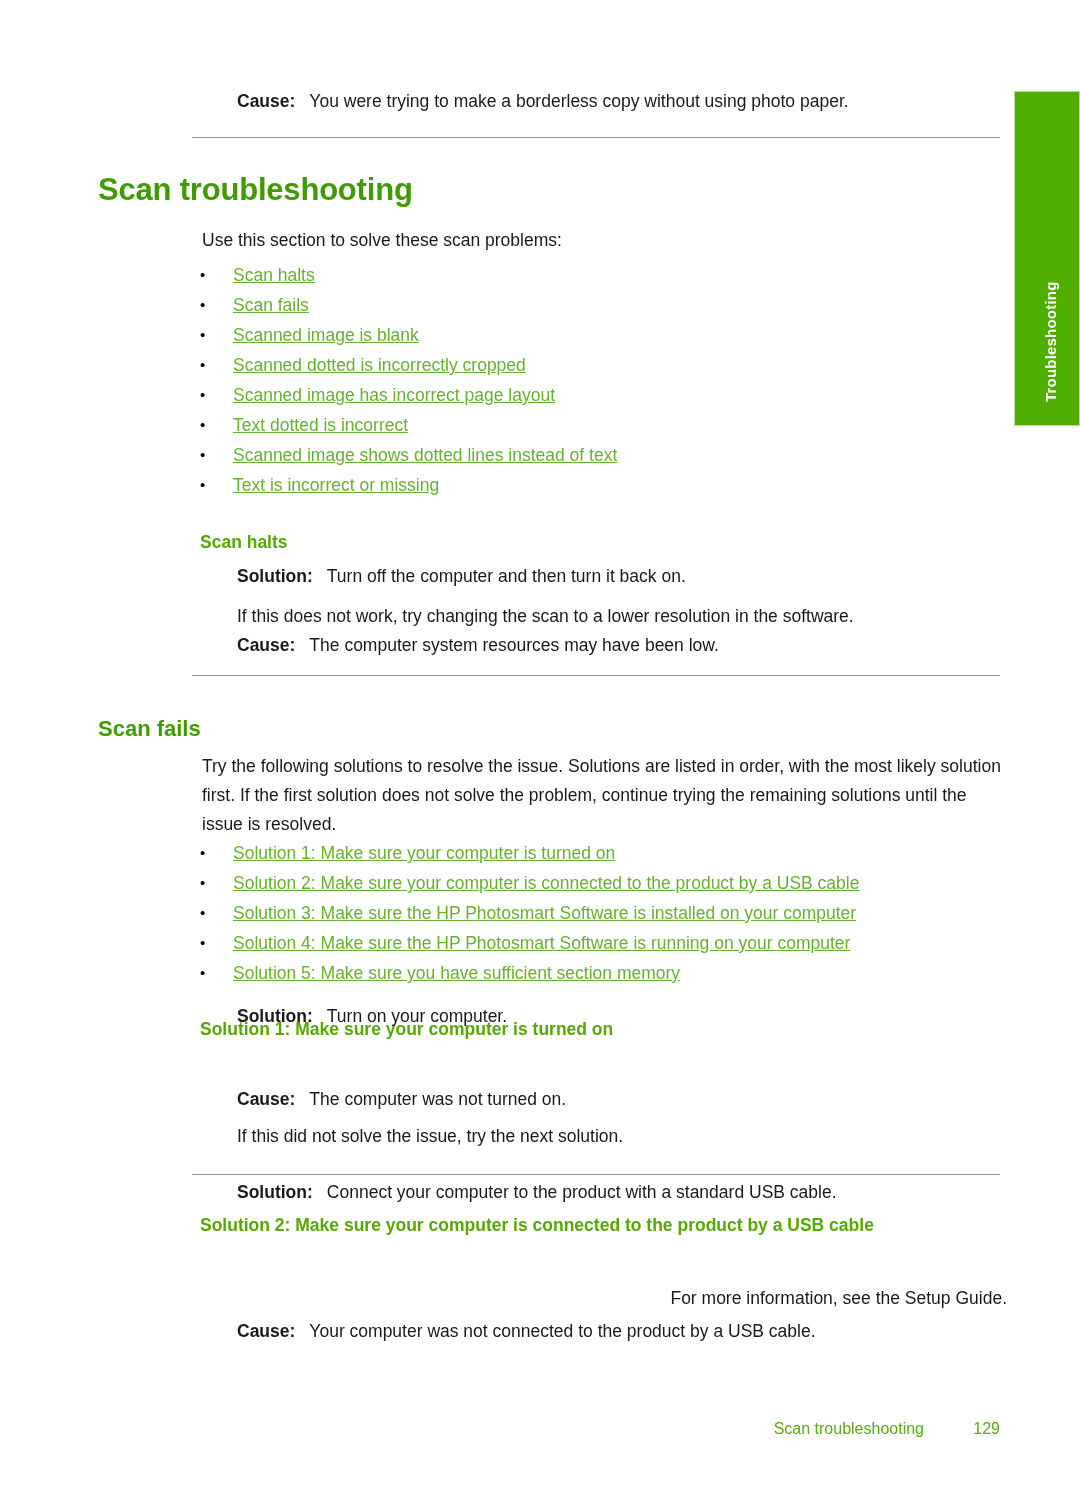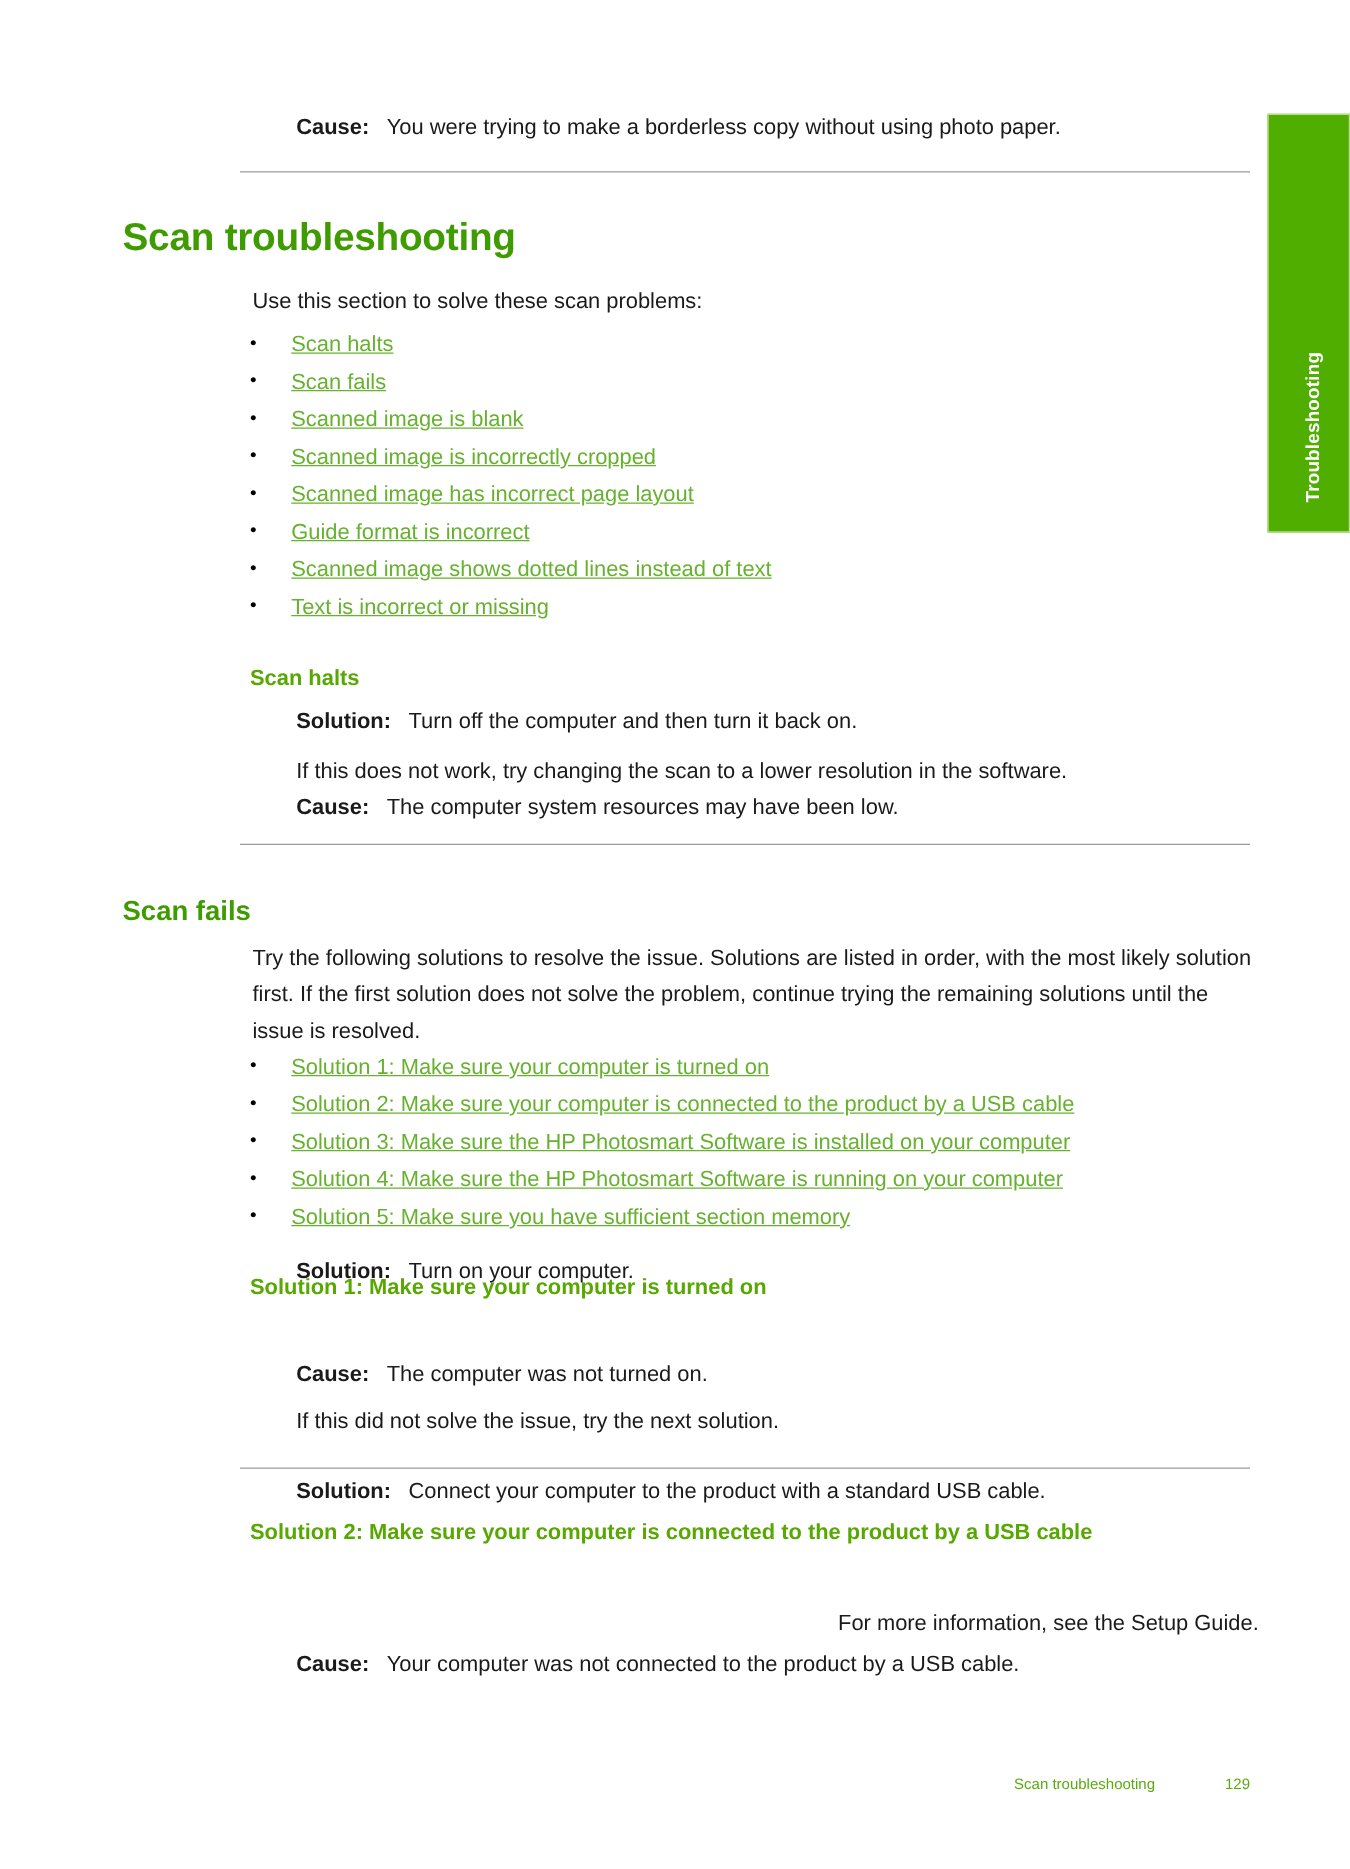--- a/index.html
+++ b/index.html
@@ -136,21 +136,21 @@
     cursor: pointer;
   }
 
   .footer {
     position: absolute;
     left: 0;
     top: 1420px;
     width: 1014px;
     text-align: right;
     color: #5aab10;
-    font-size: 12px;
+    font-size: 16px;
     padding-right: 14px;
     box-sizing: border-box;
   }
   .footer .ftxt { }
   .footer .fnum { display: inline-block; width: 76px; text-align: right; }
 </style>
 </head>
 <body>
 
 <div class="page">
@@ -168,23 +168,23 @@
     <div class="rule r1"></div>
 
     <h1 class="title blk" style="left:98px; top:172px;">Scan troubleshooting</h1>
 
     <div class="blk para" style="left:202px; top:226px;text-align:center;">Use this section to solve these scan problems:</div>
 
     <ul class="links blk" style="left:200px; top:260px; width:760px;">
       <li><a class="doclink">Scan halts</a></li>
       <li><a class="doclink">Scan fails</a></li>
       <li><a class="doclink">Scanned image is blank</a></li>
-      <li><a class="doclink">Scanned image is incorrectly cropped</a></li>
+      <li><a class="doclink">Scanned dotted is incorrectly cropped</a></li>
       <li><a class="doclink">Scanned image has incorrect page layout</a></li>
-      <li><a class="doclink">Guide format is incorrect</a></li>
+      <li><a class="doclink">Text dotted is incorrect</a></li>
       <li><a class="doclink">Scanned image shows dotted lines instead of text</a></li>
       <li><a class="doclink">Text is incorrect or missing</a></li>
     </ul>
 
     <h3 class="minihead blk" style="left:200px; top:531px;">Scan halts</h3>
 
     <div class="blk kv" style="left:237px; top:564px;">
       <span class="k">Solution:</span><span class="v">Turn off the computer and then turn it back on.</span>
     </div>
 

